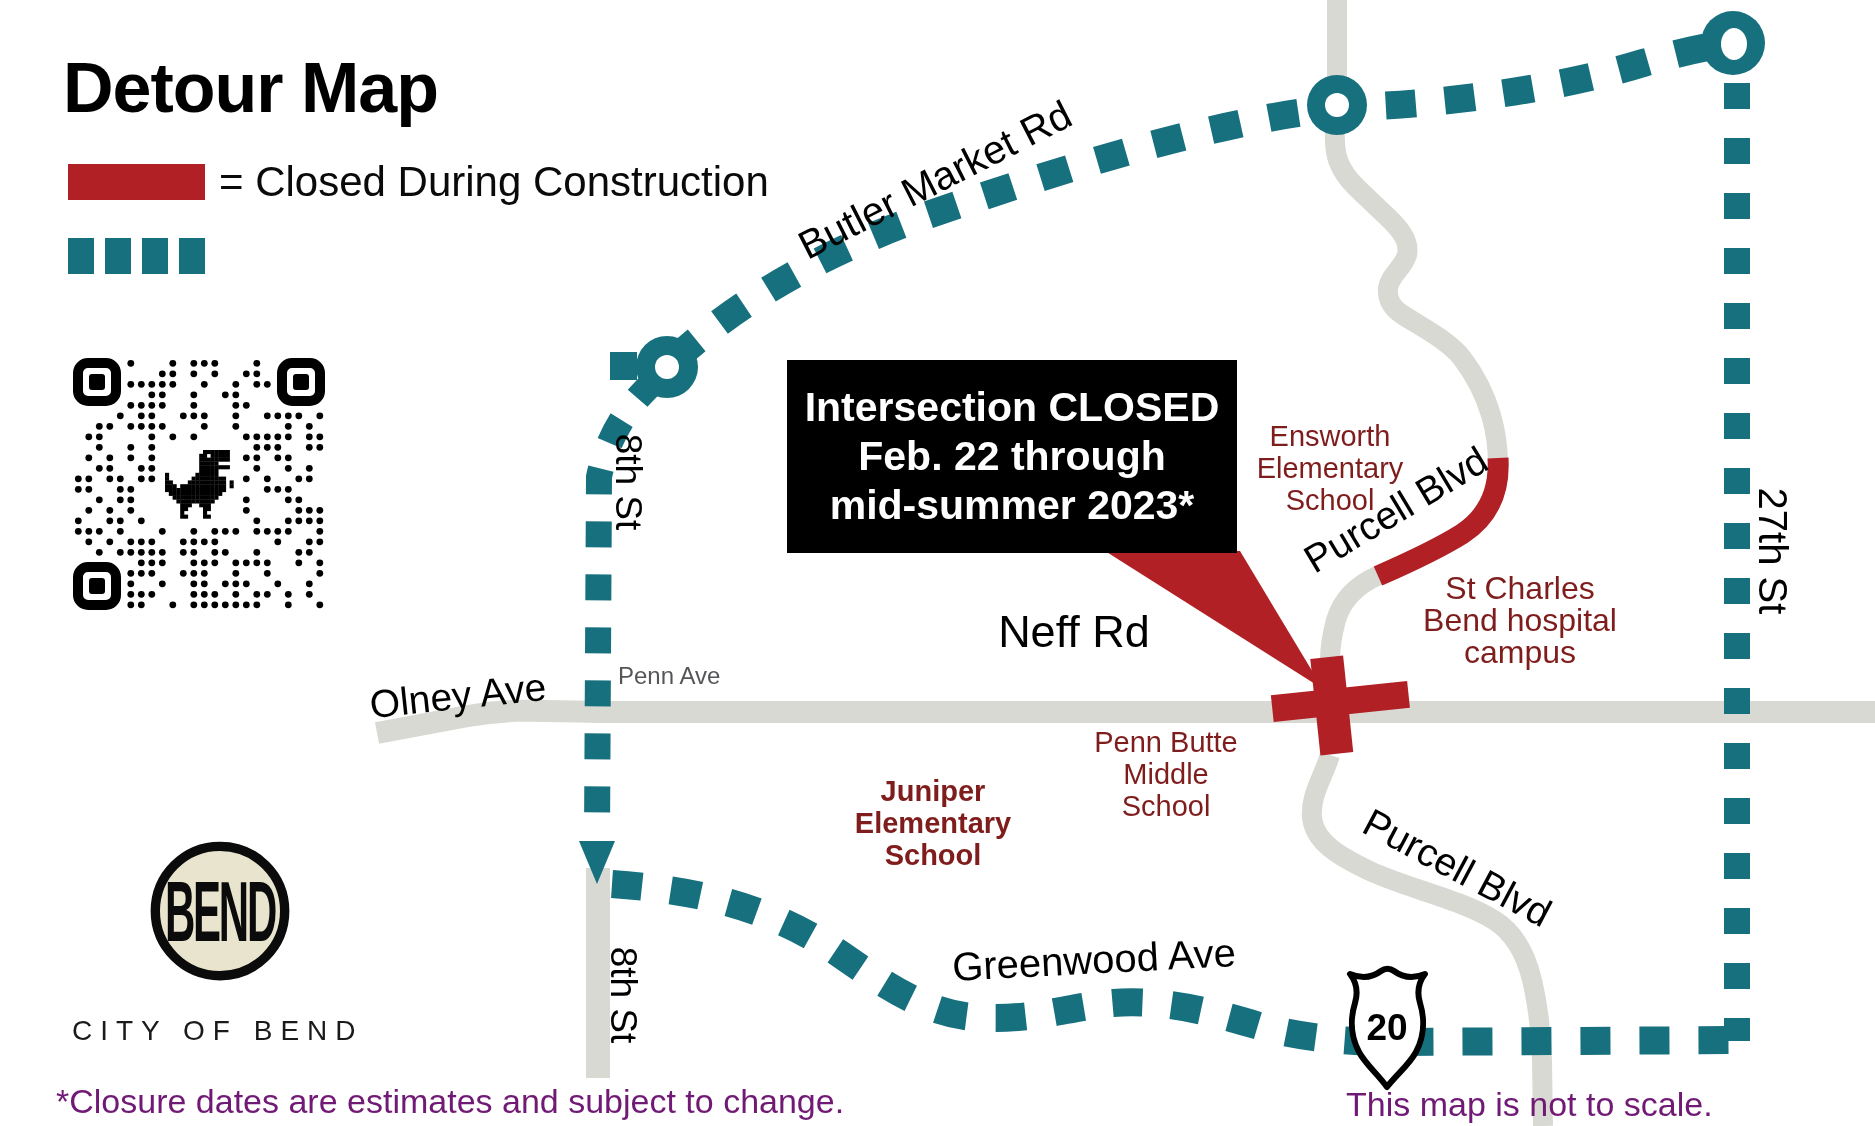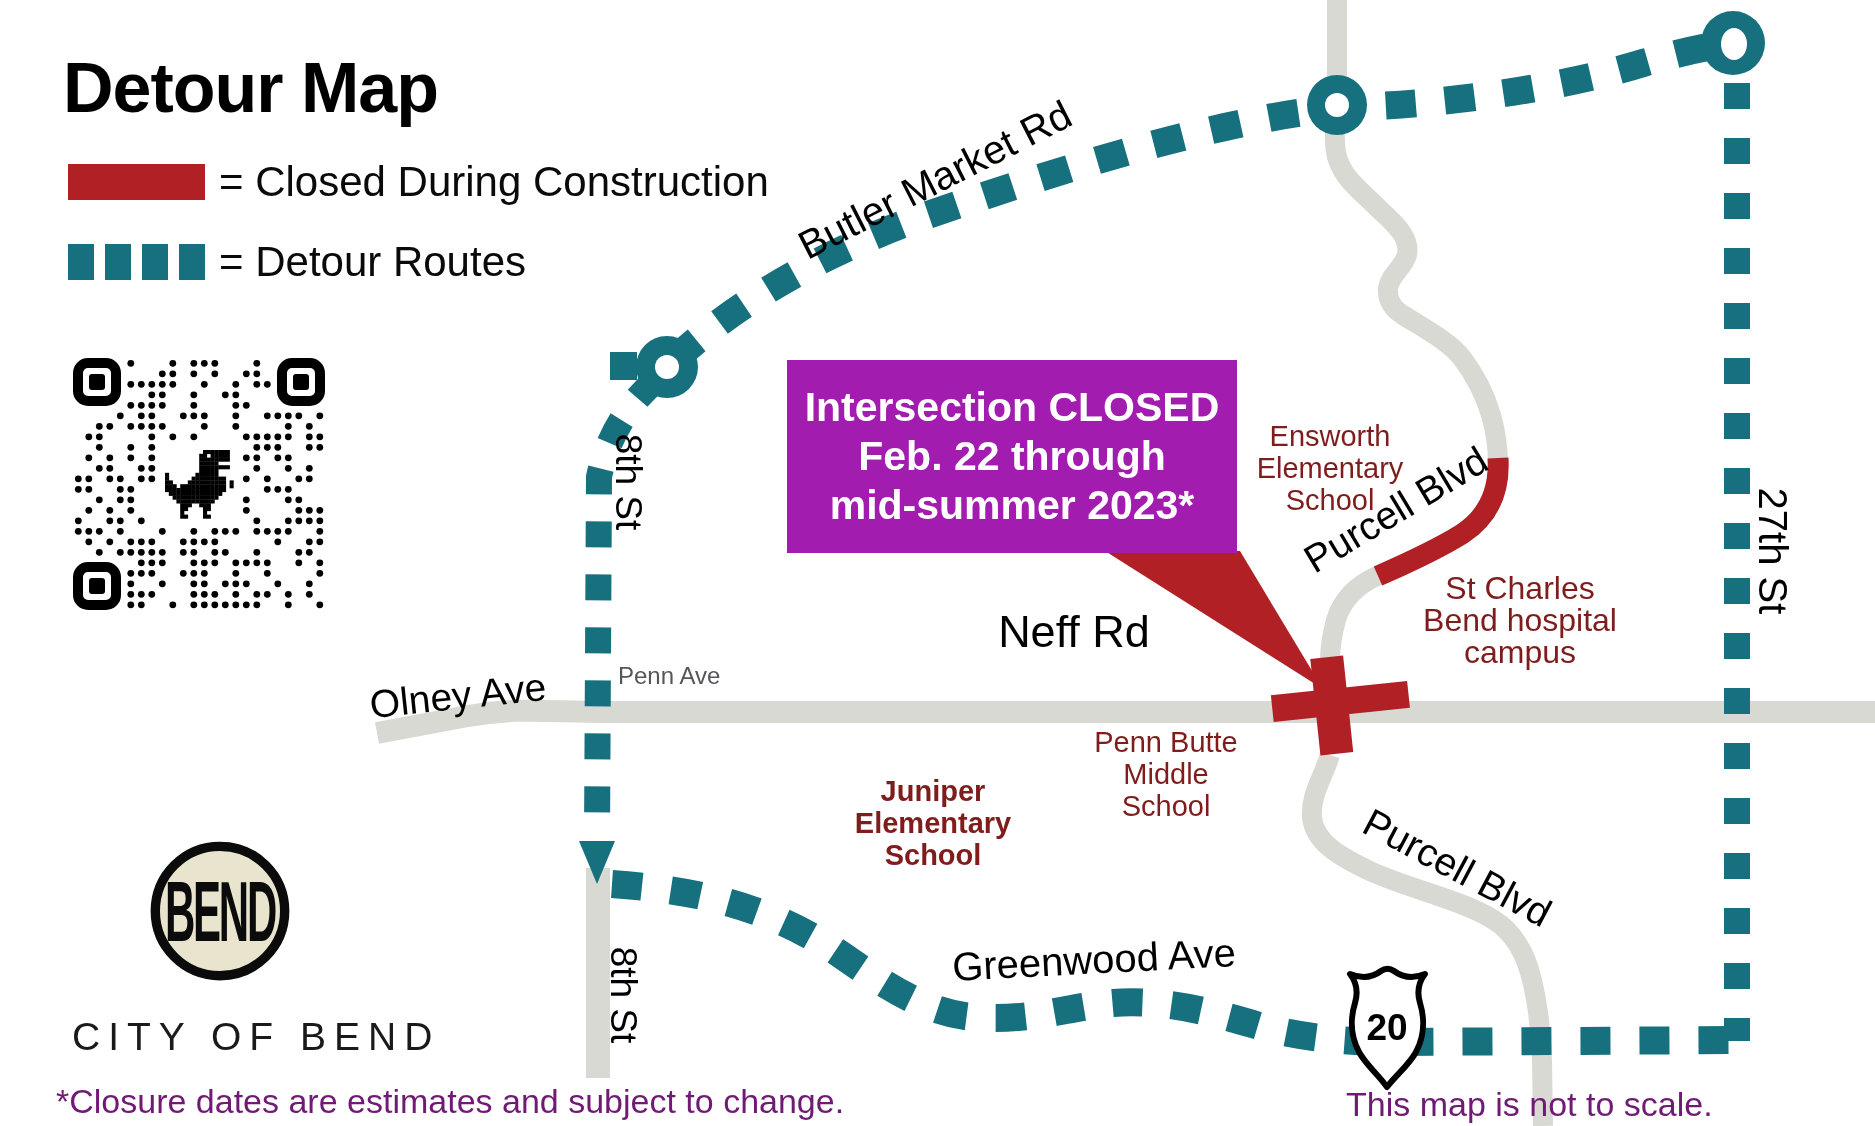--- a/index.html
+++ b/index.html
@@ -24,21 +24,21 @@
   .lbl{position:absolute;white-space:nowrap;transform-origin:center;color:#000;}
   .center{transform:translate(-50%,-50%);}
   .place{position:absolute;text-align:center;color:#7f1d1d;font-size:29px;line-height:32px;transform:translateX(-50%);}
   .place span{display:block;}
   
   #callout{left:787px;top:360px;width:450px;height:193px;background:#b12025;color:#fff;
     display:flex;flex-direction:column;justify-content:center;text-align:center;
     font-size:41px;font-weight:700;line-height:49px;}
   
   #logo{left:145px;top:835px;width:150px;height:152px;}
-  #logo-caption{left:72px;top:1015px;font-size:39px;letter-spacing:8px;color:#1a1a1a;}
+  #logo-caption{left:72px;top:1015px;font-size:28px;letter-spacing:8px;color:#1a1a1a;}
   .foot{font-size:34px;color:#701a75;}
   #foot-left{left:56px;top:1082px;}
   #foot-right{left:1346px;top:1085px;}
 </style>
 </head>
 <body>
 
 <div id="canvas">
 
   <svg id="map-svg" viewBox="0 0 1875 1126">
@@ -103,21 +103,20 @@
     <div class="swatch" style="background: rgb(177, 32, 37);"></div>
     <div class="legend-text">= Closed During Construction</div>
   </div>
   <div id="legend-detour" class="abs legend-row">
     <div class="dash-swatch">
       <span class="ldash" style="background: rgb(23, 112, 126);"></span>
       <span class="ldash" style="background: rgb(23, 112, 126);"></span>
       <span class="ldash" style="background: rgb(23, 112, 126);"></span>
       <span class="ldash" style="background: rgb(23, 112, 126);"></span>
     </div>
-    <div class="legend-text">= Detour Routes</div>
   </div>
 
   <div id="qr" class="abs">
     <svg width="252" height="252" viewBox="0 0 252 252">
       <g fill="none" stroke="#000" stroke-width="10">
         <rect x="5" y="5" width="38" height="38" rx="10"></rect>
         <rect x="209" y="5" width="38" height="38" rx="10"></rect>
         <rect x="5" y="209" width="38" height="38" rx="10"></rect>
       </g>
       <g fill="#000">
@@ -532,21 +531,21 @@
     <span>Penn Butte</span>
     <span>Middle</span>
     <span>School</span>
   </div>
   <div class="place" style="left:933px;top:775px;font-weight:bold;">
     <span>Juniper</span>
     <span>Elementary</span>
     <span>School</span>
   </div>
 
-  <div id="callout" class="abs" style="background: #a21caf;">
+  <div id="callout" class="abs" style="background: #000000;">
     <div>Intersection CLOSED</div>
     <div>Feb. 22 through</div>
     <div>mid-summer 2023*</div>
   </div>
 
   <div id="logo" class="abs">
     <svg width="150" height="152" viewBox="0 0 160 160">
       <circle cx="80" cy="80" r="69" fill="#e8e4ce" stroke="#0b0b0b" stroke-width="10"></circle>
       <text x="0" y="0" text-anchor="middle" transform="translate(80,83) scale(0.8,1.62)" dy="18" font-size="56" font-weight="700" font-family="Liberation Sans, sans-serif" letter-spacing="-3" fill="#0b0b0b">BEND</text>
     </svg>

